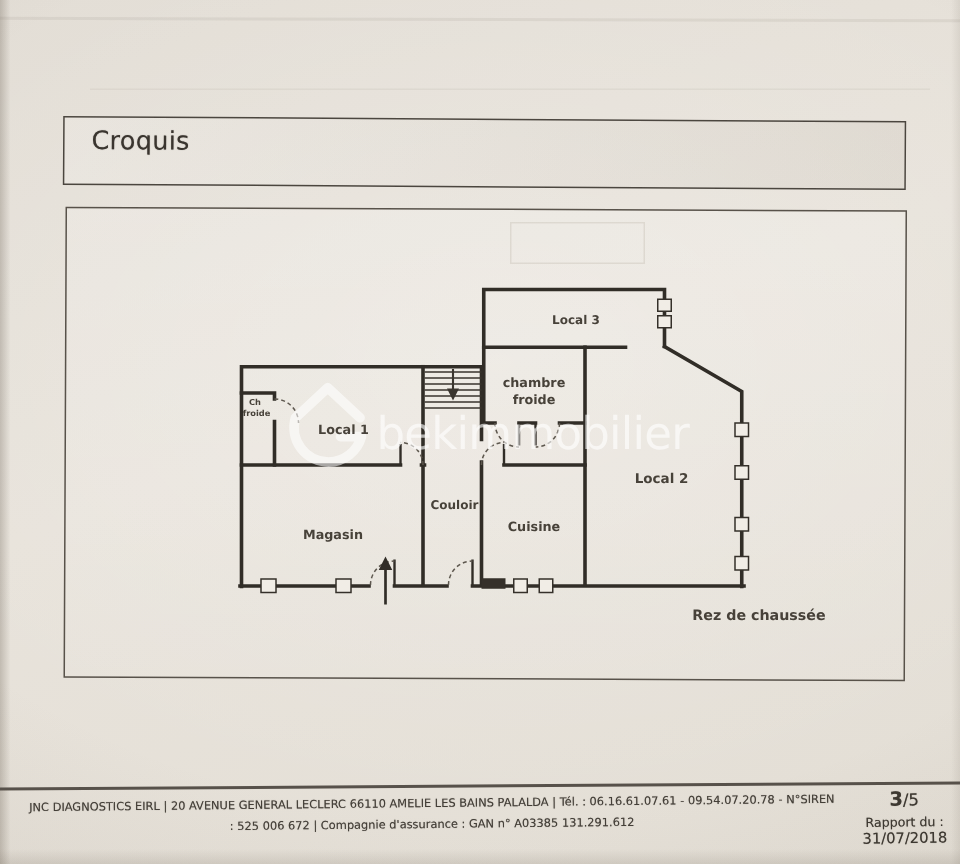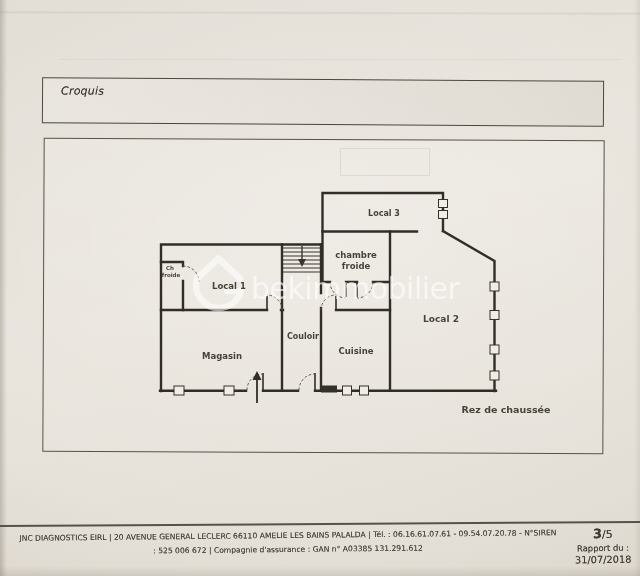--- a/index.html
+++ b/index.html
@@ -20,22 +20,22 @@
   .bleed-rect{
     position:absolute;left:340px;top:148px;width:88px;height:26px;
     border:1px solid rgba(140,128,110,.20);pointer-events:none;
   }
   .croquis-box{
     position:absolute;left:42px;top:79px;width:560px;height:44px;
     border:1.6px solid #4b463f;transform:rotate(.35deg);
     background:linear-gradient(90deg, rgba(255,255,255,.14), rgba(150,140,124,.10));
   }
   .croquis-box .title{
-    position:absolute;left:18px;top:6px;font-size:11px;color:#3a352f;
-    letter-spacing:.2px;text-shadow:0 0 .6px rgba(58,53,47,.55);font-style:italic;
+    position:absolute;left:18px;top:6px;font-size:17px;color:#3a352f;
+    letter-spacing:.2px;text-shadow:0 0 .6px rgba(58,53,47,.55);
   }
   .plan-box{
     position:absolute;left:43px;top:139px;width:559px;height:312px;
     border:1.5px solid #58524a;transform:rotate(.25deg);
     background:linear-gradient(180deg, rgba(255,255,255,.16), rgba(255,255,255,.04));
   }
   svg.plan{position:absolute;left:0;top:0;width:640px;height:576px;filter:blur(.25px);}
   .room-label{font-family:"DejaVu Sans",sans-serif;font-weight:bold;fill:#3b352d;opacity:.93;}
   .wm-text{font-family:"DejaVu Sans",sans-serif;fill:rgba(255,255,255,.62);letter-spacing:-.5px;}
   .footer-line{

